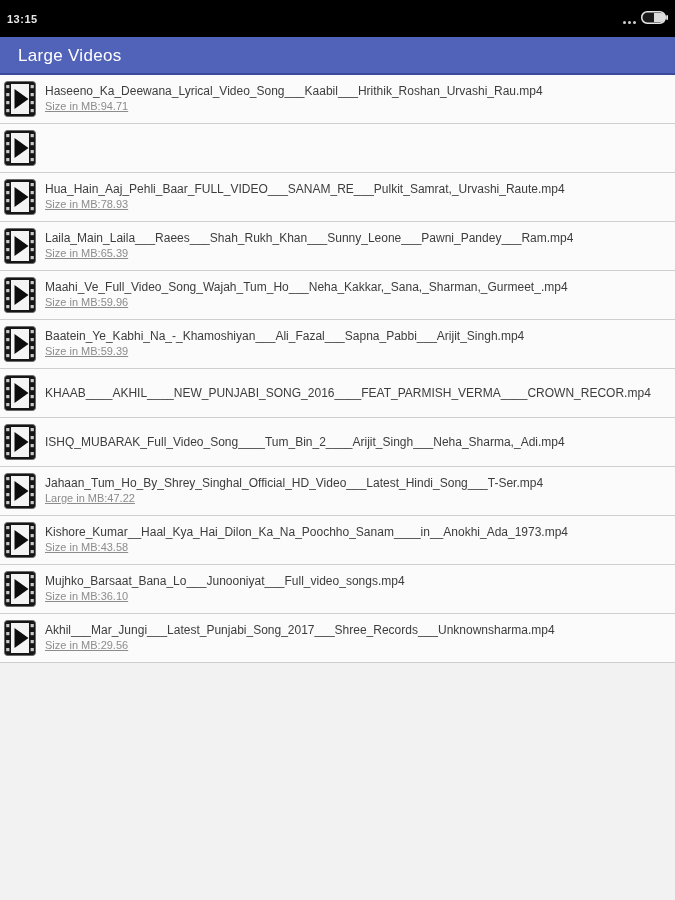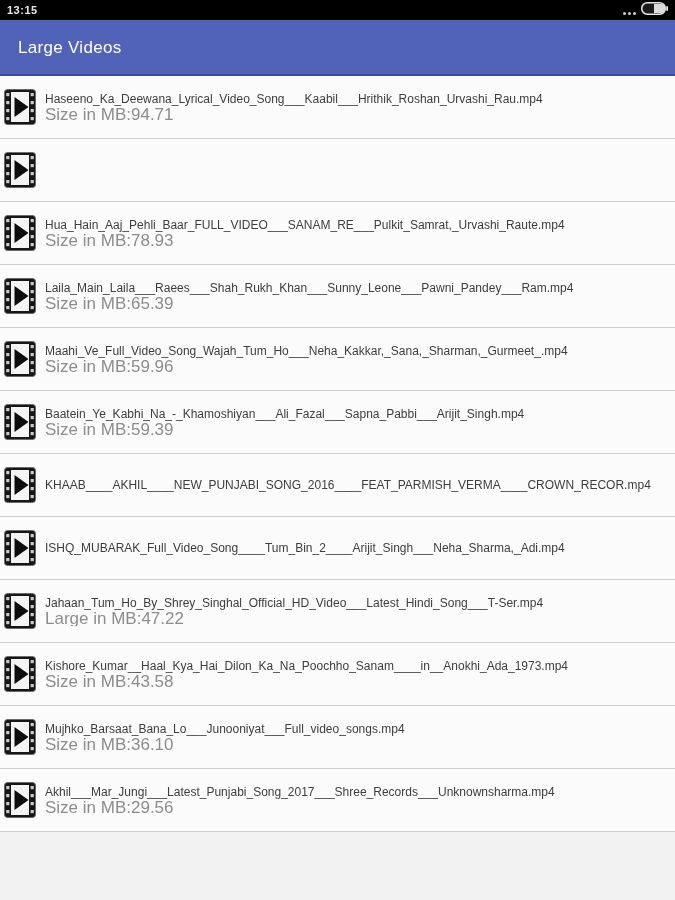--- a/index.html
+++ b/index.html
@@ -4,52 +4,52 @@
 <style>
   * { margin:0; padding:0; box-sizing:border-box; }
   html,body { width:675px; height:900px; }
   body {
     font-family:"Liberation Sans","DejaVu Sans",sans-serif;
     background:#f2f2f2;
     overflow:hidden;
   }
   
   .statusbar {
-    height:20px; background:#000;
+    height:37px; background:#000;
     display:flex; align-items:center; justify-content:space-between;
     padding:0 7px;
   }
   .statusbar .time {
     color:#e8e8e8; font-size:11px; font-weight:bold; letter-spacing:0.5px;
   }
   .statusbar .right { display:flex; align-items:flex-end; gap:5px; }
   .sig-dots { display:flex; gap:2px; padding-bottom:4px; }
   .sig-dots i { width:3px; height:3px; background:#cfcfcf; border-radius:50%; display:block; }
   
   .appbar {
-    height:56px; background:#5163b9;
+    height:38px; background:#5163b9;
     border-bottom:2px solid #3b4a9c;
     display:flex; align-items:center; padding:2px 0 0 18px;
   }
   .appbar .title { color:#ffffff; font-size:17px; letter-spacing:0.3px; }
   
   .list { background:#f2f2f2; }
   .row {
-    height:63px; background:#fbfbfb;
+    height:49px; background:#fbfbfb;
     border-bottom:1px solid #cfcfcf;
     display:flex; align-items:center;
     padding-left:4px; cursor:pointer;
   }
   .vicon { width:32px; height:36px; flex:0 0 32px; display:block; }
   .texts {
     margin-left:9px; display:flex; flex-direction:column; justify-content:center;
     overflow:hidden; white-space:nowrap;
   }
   .fname { font-size:12px; color:#3d3d3d; line-height:15px; }
-  .fsize { font-size:17px; color:#8c8c8c; line-height:15px; }
+  .fsize { font-size:11px; color:#8c8c8c; line-height:15px;text-decoration:underline; }
 </style>
 </head>
 <body>
 
 <div class="statusbar">
   <span class="time">13:15</span>
   <span class="right">
     <span class="sig-dots">
         <i></i>
         <i></i>

